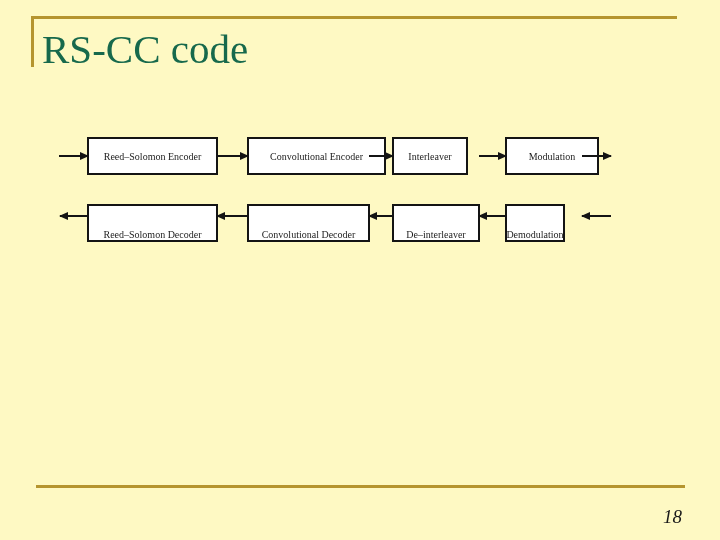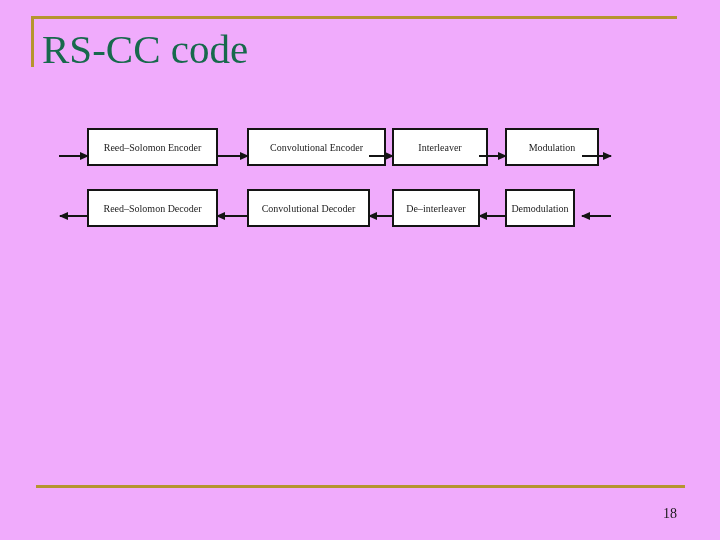--- a/index.html
+++ b/index.html
@@ -2,21 +2,21 @@
 <html><head>
 <meta charset="utf-8">
 <style>
   html, body { margin: 0; padding: 0; }
   body {
     width: 720px; height: 540px;
     background: #ffffff;
     font-family: "Liberation Serif", "DejaVu Serif", serif;
     position: relative; overflow: hidden;
   }
-  .slide { position: absolute; inset: 0; background: #f0abfc; }
+  .slide { position: absolute; inset: 0; background: #fef9c3; }
 
   
   .rule { position: absolute; background: #B5952F; }
   .rule-top    { left: 31px; top: 16px;  width: 646px; height: 3px; }
   .rule-left   { left: 31px; top: 16px;  width: 3px;   height: 51px; }
   .rule-bottom { left: 36px; top: 485px; width: 649px; height: 3px; }
 
   
   .title {
     position: absolute; left: 42px; top: 29px;
@@ -25,59 +25,59 @@
   }
 
   
   .block {
     position: absolute; height: 38px;
     border: 2.5px solid #141414; background: #ffffff;
     box-sizing: border-box;
     display: flex; align-items: center; justify-content: center;
     font-size: 10px; color: #1c1c1c; white-space: nowrap;
   }
-  .row-top    { top: 128px; }
-  .row-bottom { top: 189px; }
+  .row-top    { top: 137px; }
+  .row-bottom { top: 204px; align-items: flex-end; }
 
   
   .arrow { position: absolute; height: 10px; }
   .arrow .line { position: absolute; left: 0; right: 0; top: 4px; height: 1.6px; background: #141414; }
   .head {
     position: absolute; top: 0.5px; width: 0; height: 0;
     border-top: 4.5px solid transparent; border-bottom: 4.5px solid transparent;
   }
   .head-right { right: -1px; border-left: 9px solid #141414; }
   .head-left  { left: -1px;  border-right: 9px solid #141414; }
   .arrow-top    { top: 151px; }
   .arrow-bottom { top: 211px; }
 
   
   .page-number {
     position: absolute; left: 663px; top: 506px;
-    font-size: 14px; color: #1a1a1a;
+    font-size: 19px; color: #1a1a1a; font-style: italic;
   }
 </style>
 </head>
 <body>
 
 <div class="slide">
 
   <div class="rule rule-top"></div>
   <div class="rule rule-left"></div>
   <div class="rule rule-bottom"></div>
 
   <div class="title">RS-CC code</div>
 
   <div class="block row-top" style="left:87px;  width:131px;">
     <span>Reed–Solomon Encoder</span>
   </div>
   <div class="block row-top" style="left:247px; width:139px;">
     <span>Convolutional Encoder</span>
   </div>
-  <div class="block row-top" style="left:392px; width:96px;">
+  <div class="block row-top" style="left:392px; width:76px;">
     <span>Interleaver</span>
   </div>
   <div class="block row-top" style="left:505px; width:94px;">
     <span>Modulation</span>
   </div>
 
   <div class="arrow arrow-top" style="left:59px;  width:29px;">
     <div class="line"></div>
     <div class="head head-right"></div>
   </div>
@@ -100,21 +100,21 @@
 
   <div class="block row-bottom" style="left:87px;  width:131px;">
     <span>Reed–Solomon Decoder</span>
   </div>
   <div class="block row-bottom" style="left:247px; width:123px;font-family:Liberation Serif, serif;">
     <span>Convolutional Decoder</span>
   </div>
   <div class="block row-bottom" style="left:392px; width:88px;">
     <span>De–interleaver</span>
   </div>
-  <div class="block row-bottom" style="left:505px; width:70px;">
+  <div class="block row-bottom" style="left:505px; width:60px;">
     <span>Demodulation</span>
   </div>
 
   <div class="arrow arrow-bottom" style="left:60px;  width:28px;">
     <div class="line"></div>
     <div class="head head-left"></div>
   </div>
   <div class="arrow arrow-bottom" style="left:217px; width:31px;">
     <div class="line"></div>
     <div class="head head-left"></div>

